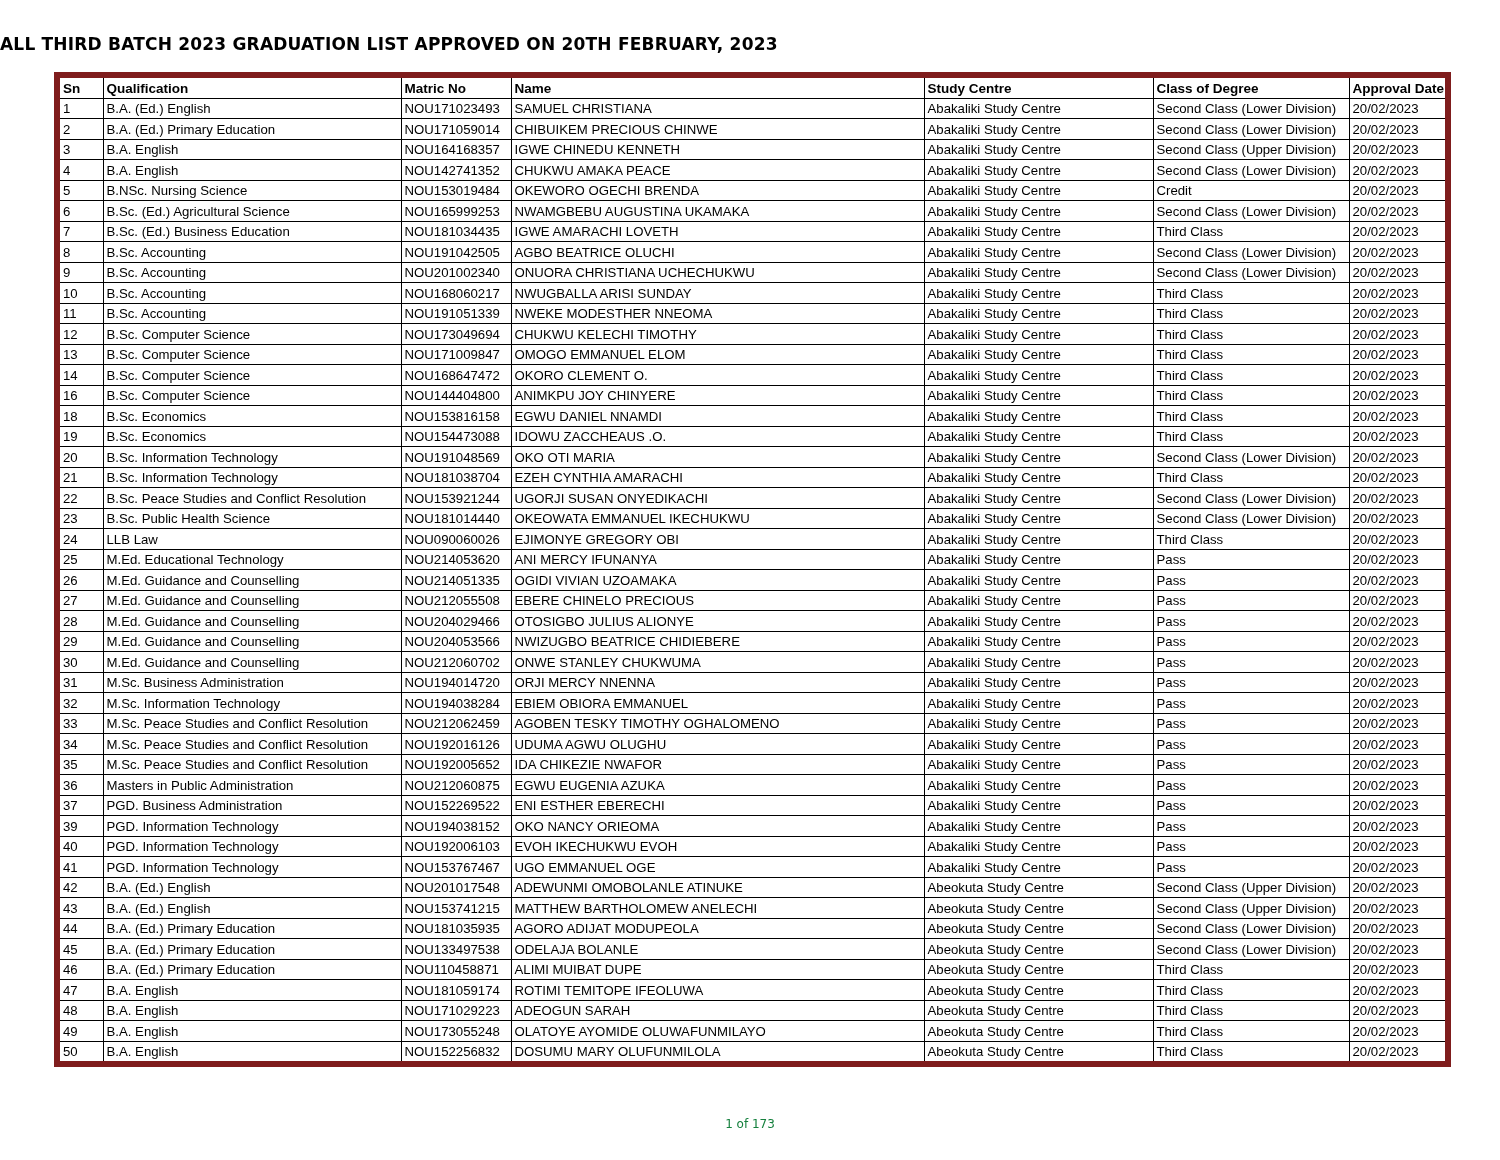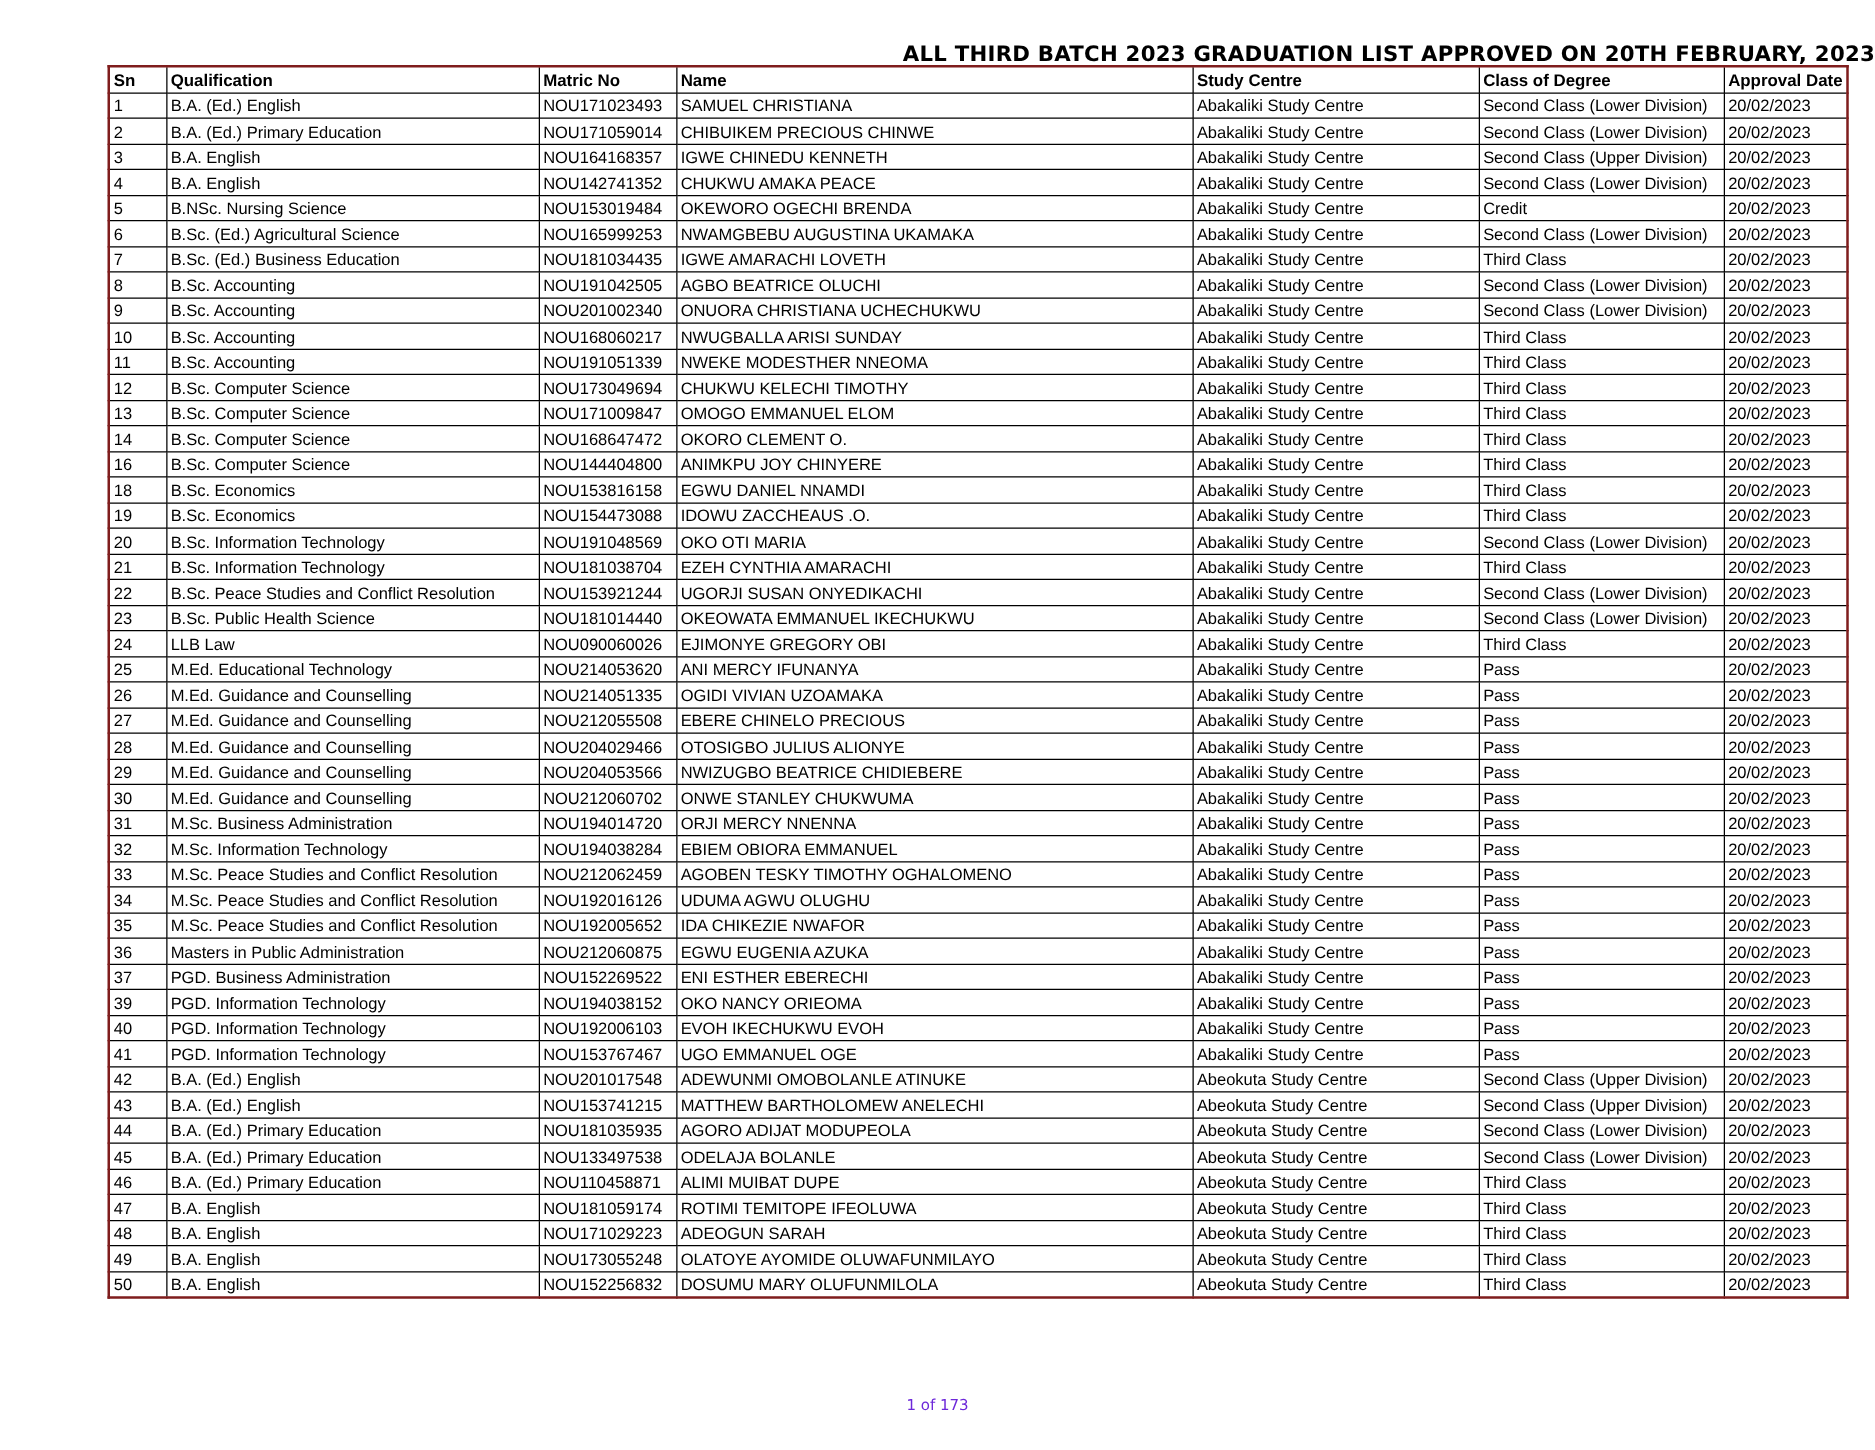--- a/index.html
+++ b/index.html
@@ -1,45 +1,44 @@
 <!DOCTYPE html>
 <html><head>
 <meta charset="utf-8">
 <style>
   html, body { margin: 0; padding: 0; background: #ffffff; }
   body { width: 1500px; height: 1160px; position: relative; overflow: hidden; font-family: "Liberation Sans", sans-serif; color: #000; }
   .title {
-    position: absolute; top: 34px; left: 0; width: 1500px; text-align: right;
+    position: absolute; top: 34px; left: 0; width: 1500px; text-align: left;
     font-family: "DejaVu Sans", sans-serif; font-weight: 900; font-size: 17px; letter-spacing: 0.2px;
     transform: scaleX(1.0);
   }
   table.grad {
-    position: absolute; top: 52px; left: 54px; width: 1391px;
+    position: absolute; top: 72px; left: 54px; width: 1391px;
     border-collapse: collapse; table-layout: fixed;
-    border: 2px solid #7f1d1d;
-    margin-left: 32px;
+    border: 6px solid #7f1d1d;
   }
   table.grad th, table.grad td {
     border: 1px solid #000; height: 19.5px; padding: 0 0 0 3px;
     font-size: 13.2px; line-height: 19px; white-space: nowrap; overflow: hidden;
     text-align: left; vertical-align: bottom;
     font-family: "Liberation Sans", sans-serif;
   }
   table.grad th { font-weight: bold; font-size: 13.5px; }
   table.grad thead tr { border-bottom: 1px solid #000; }
   col.c-sn { width: 46px; }
   col.c-q { width: 298px; }
   col.c-m { width: 110px; }
   col.c-n { width: 413px; }
   col.c-s { width: 229px; }
   col.c-d { width: 196px; }
   col.c-a { width: 99px; }
   .footer {
     position: absolute; top: 1117px; left: 0; width: 1500px; text-align: center;
-    font-size: 12px; font-family: "DejaVu Sans", sans-serif; color: #6d28d9;
+    font-size: 12px; font-family: "DejaVu Sans", sans-serif; color: #15803d;
   }
 </style>
 </head>
 <body>
 
 <div class="title">ALL THIRD BATCH 2023 GRADUATION LIST APPROVED ON 20TH FEBRUARY, 2023</div>
 
 <table class="grad">
   <colgroup>
     <col class="c-sn">

